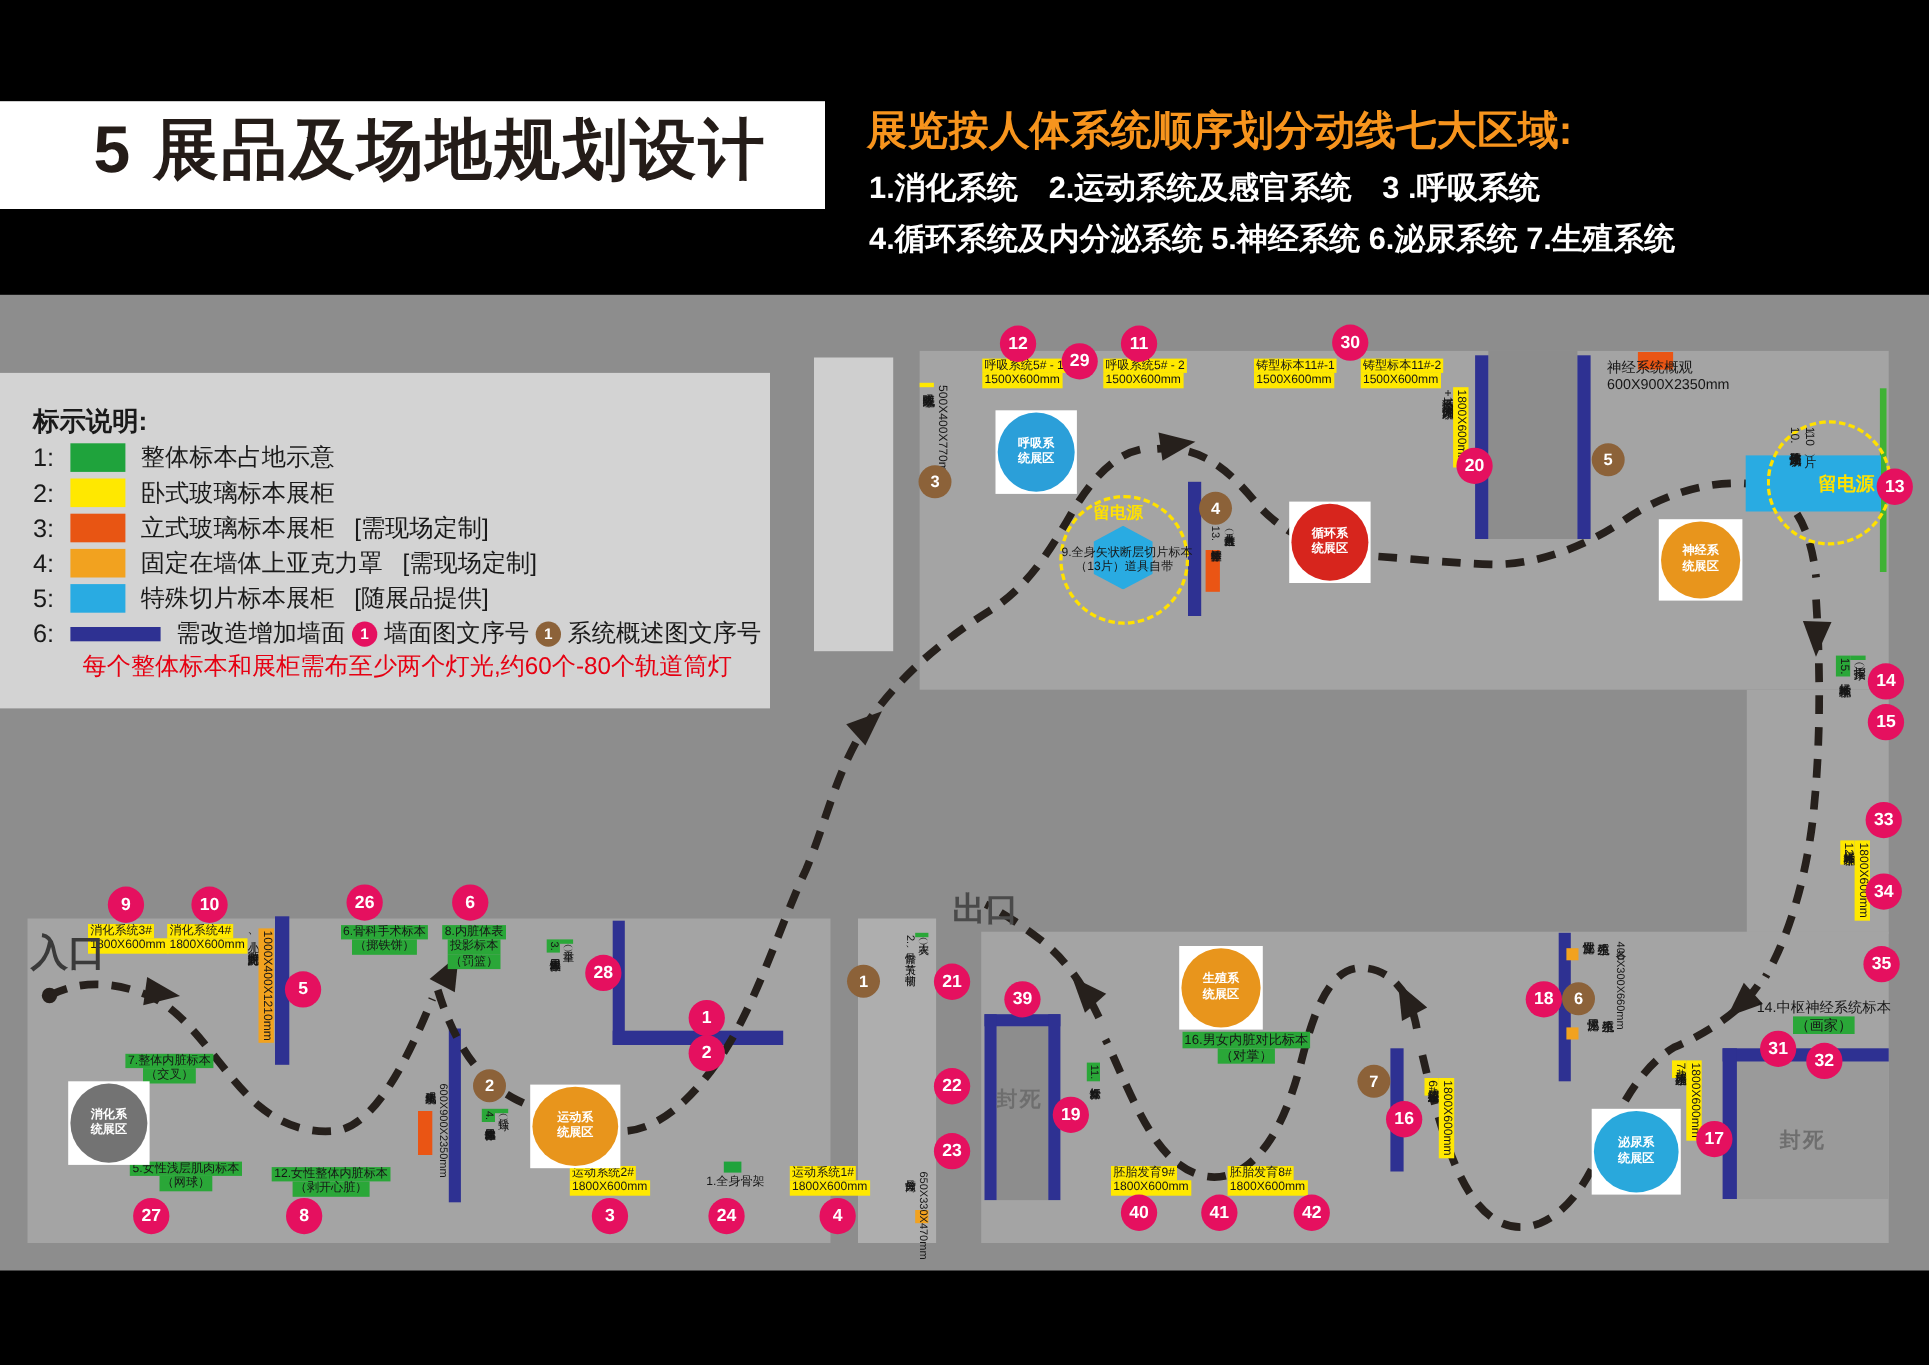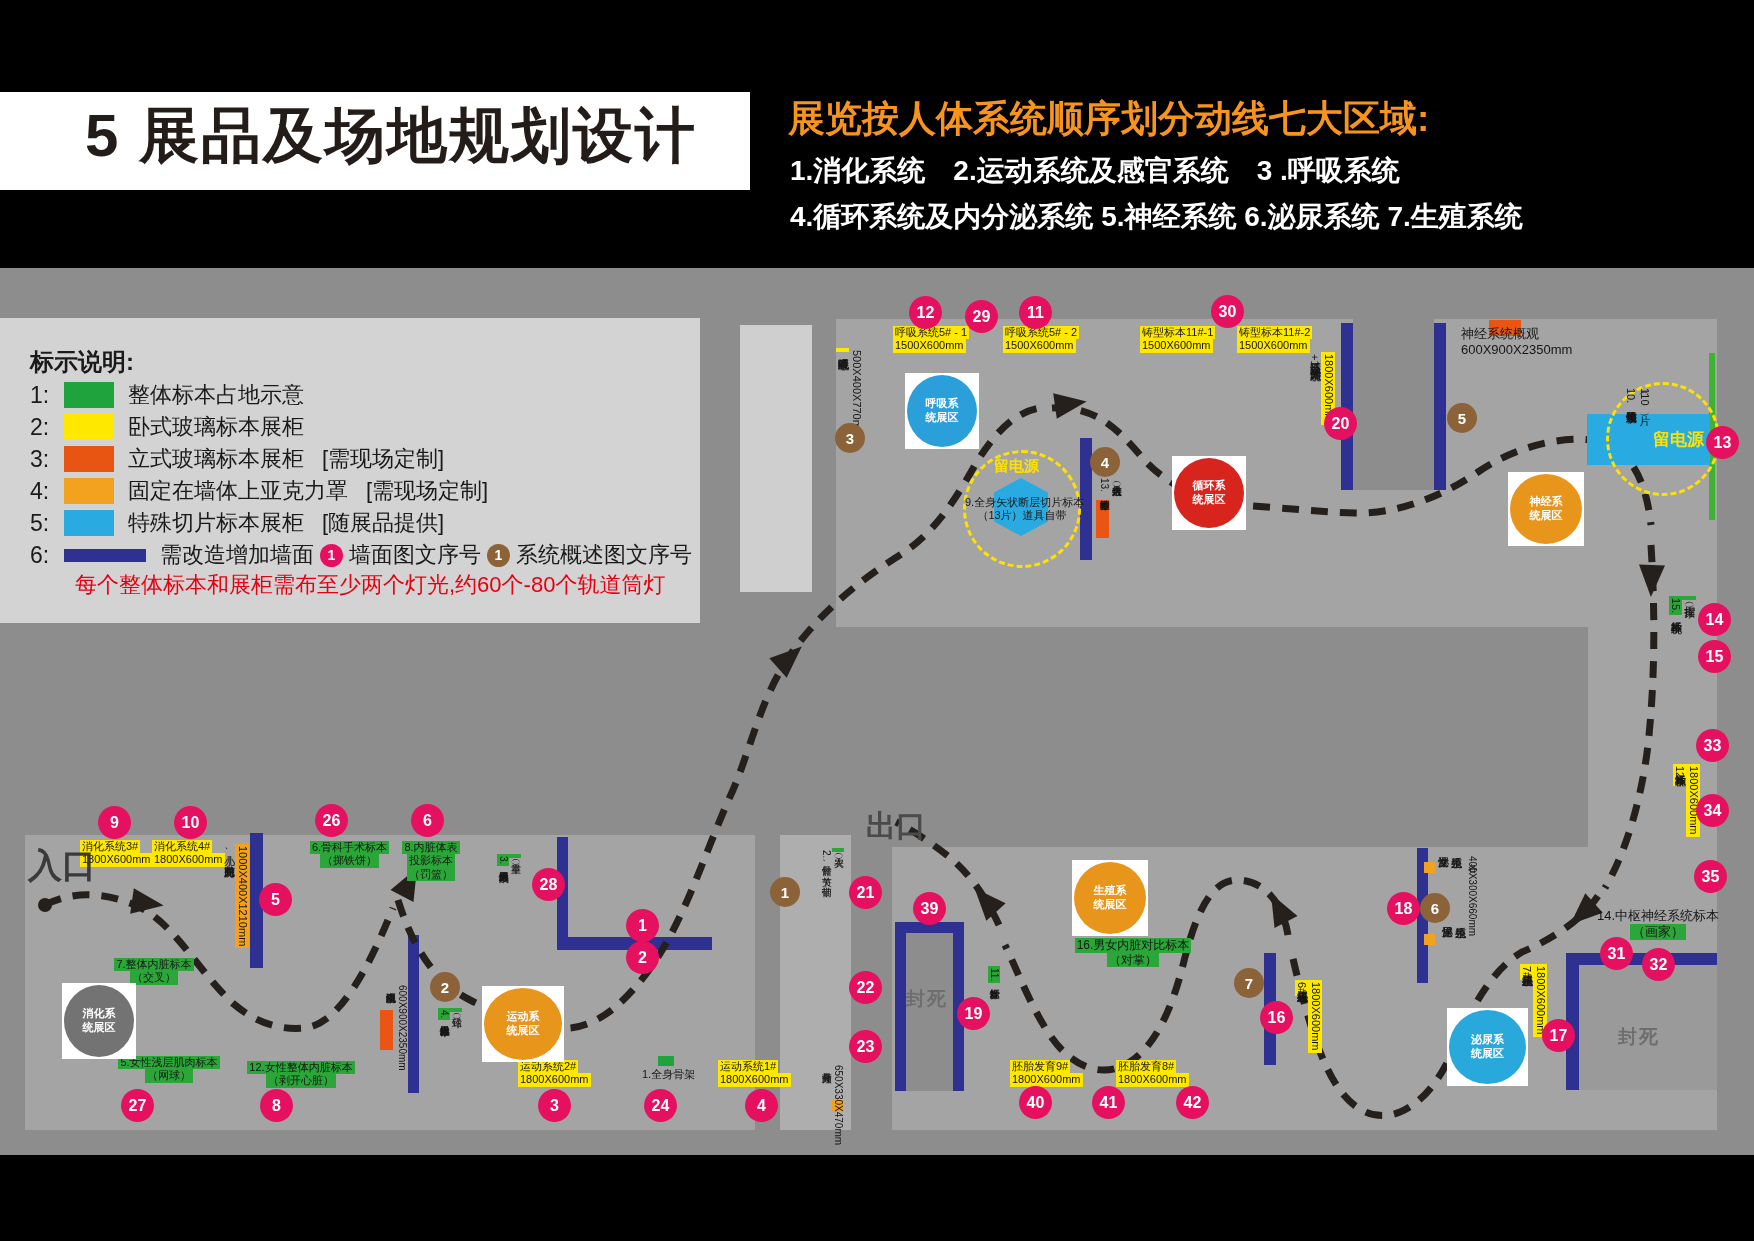--- a/index.html
+++ b/index.html
@@ -9,21 +9,21 @@
   #title-band{position:absolute;left:0;top:92px;width:750px;height:98px;background:#fff;}
   #page-title{position:absolute;left:85px;top:96px;font-size:60px;font-weight:900;color:#241c18;letter-spacing:2px;}
   #zone-heading{position:absolute;left:788px;top:94px;font-size:37px;font-weight:bold;color:#f7941d;}
   #zone-line1{position:absolute;left:790px;top:152px;font-size:28px;font-weight:bold;color:#fff;}
   #zone-line2{position:absolute;left:790px;top:198px;font-size:28px;font-weight:bold;color:#fff;}
   
   #plan-bg{position:absolute;left:0;top:268px;width:1754px;height:887px;background:#8d8d8d;}
   .room,.wall,.swatch{position:absolute;}
   .wall{background:#2e3192;}
   
-  #legend{position:absolute;left:0;top:318px;width:700px;height:305px;background:#d3d3d3;color:#1a1a1a;}
+  #legend{position:absolute;left:0;top:339px;width:700px;height:305px;background:#d3d3d3;color:#1a1a1a;}
   #legend-title{position:absolute;left:30px;top:28px;font-size:24px;font-weight:900;}
   .lg-row{position:absolute;left:30px;height:30px;display:flex;align-items:center;font-size:22px;}
   .lg-num{width:34px;font-size:23px;}
   .lg-sw{width:50px;height:26px;margin-right:14px;}
   .lg-tag{margin-left:18px;}
   .lg-wall{width:82px;height:13px;background:#2e3192;margin-right:14px;}
   .mini-badge{width:23px;height:23px;border-radius:50%;color:#fff;font-size:14px;font-weight:bold;
      display:inline-flex;align-items:center;justify-content:center;margin:0 6px;}
   .mini-pink{background:#e5105f;} .mini-brown{background:#8c6239;}
   #legend-note{position:absolute;left:75px;top:252px;font-size:22px;color:#e60012;}
@@ -288,21 +288,21 @@
           <div>统展区</div>
         </div>
       </div>
       <div class="badge" style="left: 1447px; top: 1008px; width: 77px; height: 74px;">
         <div class="badge-c" style="background: rgb(41, 168, 220);">
           <div>泌尿系</div>
           <div>统展区</div>
         </div>
       </div>
       <div class="marker m-pink" style="left: 909px; top: 296px;">12</div>
-      <div class="marker m-pink" style="left: 965px; top: 300px;">29</div>
+      <div class="marker m-pink" style="left: 965px; top: 312px;">29</div>
       <div class="marker m-pink" style="left: 1019px; top: 296px;">11</div>
       <div class="marker m-pink" style="left: 1211px; top: 295px;">30</div>
       <div class="marker m-pink" style="left: 1324px; top: 407px;">20</div>
       <div class="marker m-pink" style="left: 1706px; top: 426px;">13</div>
       <div class="marker m-pink" style="left: 1698px; top: 603px;">14</div>
       <div class="marker m-pink" style="left: 1698px; top: 640px;">15</div>
       <div class="marker m-pink" style="left: 1696px; top: 729px;">33</div>
       <div class="marker m-pink" style="left: 1696px; top: 794px;">34</div>
       <div class="marker m-pink" style="left: 1694px; top: 860px;">35</div>
       <div class="marker m-pink" style="left: 98px; top: 806px;">9</div>

